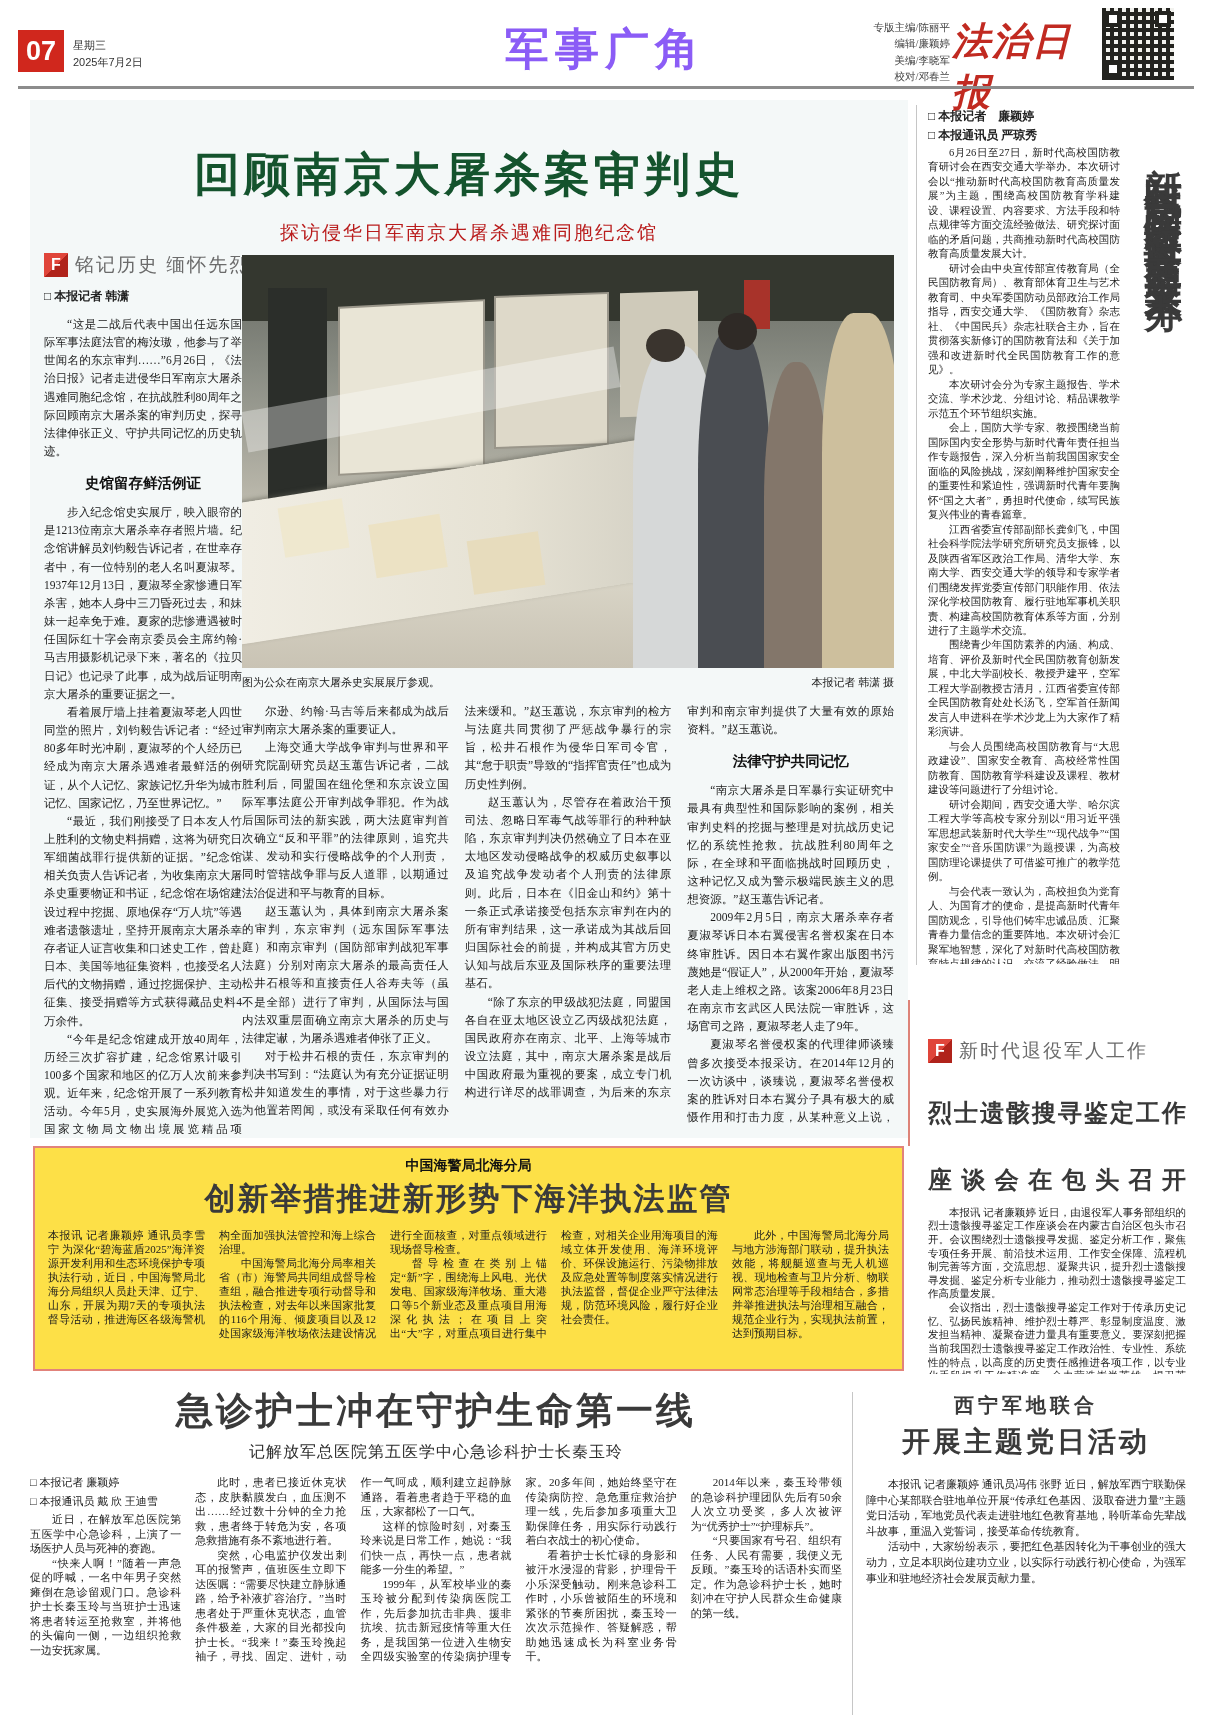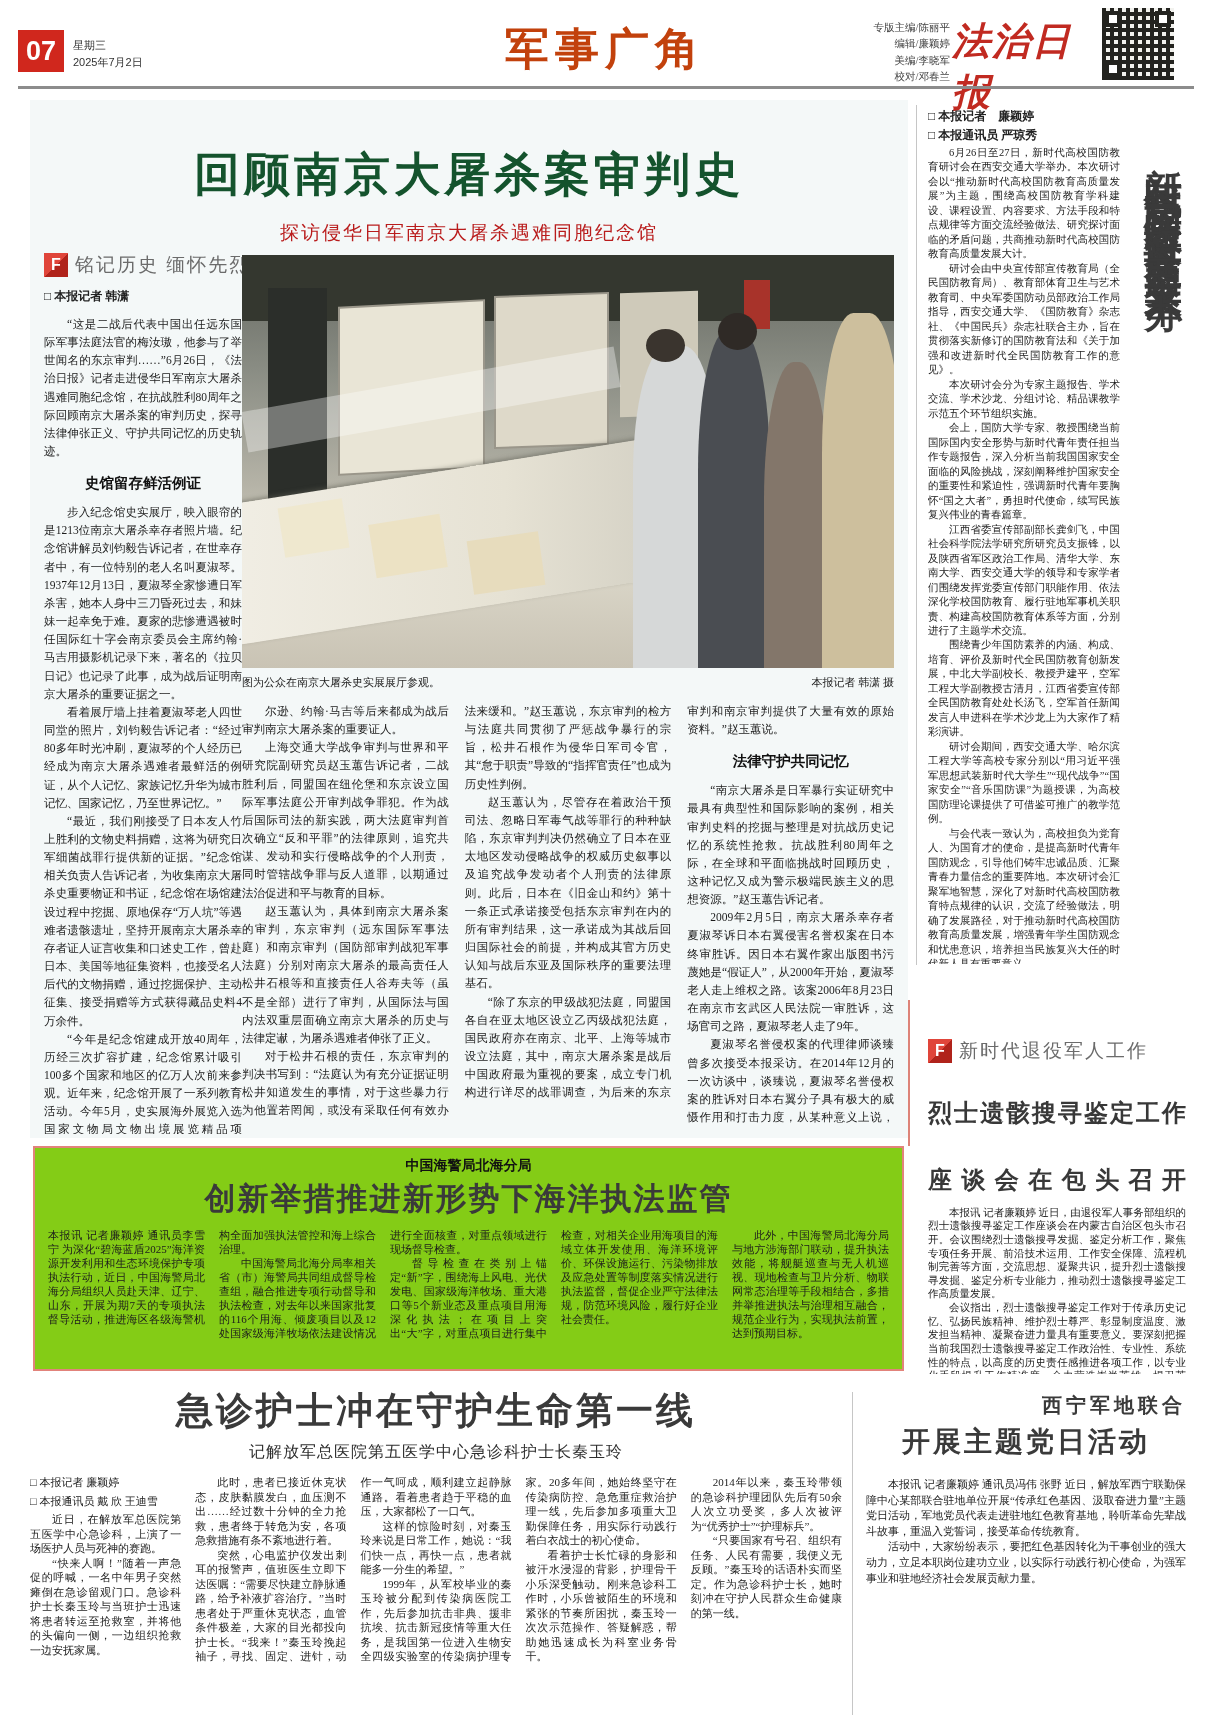--- a/index.html
+++ b/index.html
@@ -4,21 +4,21 @@
 <style>
   html,body{margin:0;padding:0;background:#e9e9e9;}
   .page{position:relative;width:1212px;height:1715px;background:#fff;margin:0 auto;
         overflow:hidden;font-family:"Liberation Serif","DejaVu Serif",serif;color:#1c1c1c;}
   .abs{position:absolute;}
   
   .pagenum{left:18px;top:30px;width:46px;height:42px;background:#d0271d;color:#fff;
            font-family:"Liberation Sans",sans-serif;font-weight:bold;font-size:27px;
            display:flex;align-items:center;justify-content:center;}
   .dateblock{left:73px;top:37px;font-size:11px;line-height:1.5;color:#333;font-family:"Liberation Sans",sans-serif;}
-  .section-title{left:440px;top:20px;width:330px;text-align:center;color:#c2410c;
+  .section-title{left:440px;top:20px;width:330px;text-align:center;color:#8b5cf6;
            font-family:"Liberation Sans",sans-serif;font-weight:bold;font-size:44px;letter-spacing:6px;}
   .credits{left:828px;top:20px;width:122px;text-align:right;font-size:10.5px;line-height:1.55;color:#444;}
   .masthead{left:952px;top:16px;width:145px;font-size:38px;color:#c12a21;font-weight:bold;
            font-style:italic;letter-spacing:2px;font-family:"DejaVu Serif",serif;}
   .qr{left:1102px;top:8px;width:72px;height:72px;background:
       repeating-linear-gradient(0deg,#23231f 0 4px,rgba(255,255,255,0) 4px 8px),
       repeating-linear-gradient(90deg,#23231f 0 4px,#f2f2ee 4px 8px);}
   .qr-eye{position:absolute;width:16px;height:16px;border:4px solid #23231f;background:#fff;box-sizing:border-box;}
   .header-rule{left:18px;top:86px;width:1176px;height:3px;background:#8c8c8c;}
   
@@ -52,40 +52,40 @@
   .vtitle{left:1124px;top:138px;width:64px;height:836px;writing-mode:vertical-rl;
       font-family:"Liberation Sans",sans-serif;font-weight:bold;font-size:38px;color:#3a3a3a;
       letter-spacing:7px;text-align:left;}
   
   .veterans{left:928px;top:1038px;width:258px;height:336px;overflow:hidden;}
   .vet-title{font-family:"Liberation Sans",sans-serif;font-weight:bold;color:#383838;font-size:24px;
       text-align:justify;text-align-last:justify;line-height:1.45;margin-top:32px;}
   .vet-flow{margin-top:8px;}
   .vet-flow p{margin:0;text-indent:2em;font-size:10.5px;line-height:1.3;text-align:justify;}
   
-  .box-article{left:33px;top:1146px;width:871px;height:225px;border:2px solid #e2837b;background:#84cc16;box-sizing:border-box;}
+  .box-article{left:33px;top:1146px;width:871px;height:225px;border:2px solid #e2837b;background:#fde047;box-sizing:border-box;}
   .box-kicker{text-align:center;font-weight:bold;font-size:14px;margin-top:9px;color:#111;
       font-family:"Liberation Sans",sans-serif;}
   .box-title{text-align:center;font-family:"Liberation Sans",sans-serif;font-weight:bold;
       font-size:31px;color:#3a3a3a;letter-spacing:2px;margin-top:3px;}
   .box-flow{margin:9px 13px 0 13px;height:122px;overflow:hidden;column-count:5;column-gap:14px;}
   .box-flow p{margin:0;text-indent:2em;font-size:11px;line-height:1.27;text-align:justify;}
   .box-flow p.byline-line{text-indent:0;}
   
   .nurse{left:30px;top:1386px;width:812px;height:329px;overflow:hidden;}
   .nurse-title{text-align:center;font-family:"Liberation Sans",sans-serif;font-weight:bold;
       font-size:37px;color:#3a3a3a;letter-spacing:3px;}
   .nurse-subtitle{text-align:center;font-family:"Liberation Sans",sans-serif;font-size:16px;color:#2e2e2e;
       margin-top:6px;letter-spacing:1px;}
   .nurse-flow{margin-top:12px;height:240px;overflow:hidden;column-count:5;column-gap:14px;}
   .nurse-flow p{margin:0;text-indent:2em;font-size:11px;line-height:1.32;text-align:justify;}
   .nurse-flow p.byline-line{text-indent:0;font-size:11px;margin-bottom:4px;}
   
   .xining{left:866px;top:1392px;width:320px;height:323px;overflow:hidden;}
-  .xining-kicker{text-align:right;font-family:"Liberation Sans",sans-serif;font-weight:bold;
+  .xining-kicker{text-align:center;font-family:"Liberation Sans",sans-serif;font-weight:bold;
       font-size:20px;color:#3a3a3a;letter-spacing:4px;}
   .xining-title{text-align:center;font-family:"Liberation Sans",sans-serif;font-weight:bold;
       font-size:28px;color:#3a3a3a;letter-spacing:3px;margin-top:4px;}
   .xining-flow{margin-top:16px;}
   .xining-flow p{margin:0;text-indent:2em;font-size:11px;line-height:1.42;text-align:justify;}
   
   .ph{position:absolute;}
 </style>
 </head>
 <body>
@@ -176,20 +176,21 @@
   <div class="abs sidebar">
     <div class="byline">□ 本报记者　廉颖婷</div>
     <div class="byline">□ 本报通讯员 严琼秀</div>
     <div class="sidebar-flow">
         <p>6月26日至27日，新时代高校国防教育研讨会在西安交通大学举办。本次研讨会以“推动新时代高校国防教育高质量发展”为主题，围绕高校国防教育学科建设、课程设置、内容要求、方法手段和特点规律等方面交流经验做法、研究探讨面临的矛盾问题，共商推动新时代高校国防教育高质量发展大计。</p>
         <p>研讨会由中央宣传部宣传教育局（全民国防教育局）、教育部体育卫生与艺术教育司、中央军委国防动员部政治工作局指导，西安交通大学、《国防教育》杂志社、《中国民兵》杂志社联合主办，旨在贯彻落实新修订的国防教育法和《关于加强和改进新时代全民国防教育工作的意见》。</p>
         <p>本次研讨会分为专家主题报告、学术交流、学术沙龙、分组讨论、精品课教学示范五个环节组织实施。</p>
         <p>会上，国防大学专家、教授围绕当前国际国内安全形势与新时代青年责任担当作专题报告，深入分析当前我国国家安全面临的风险挑战，深刻阐释维护国家安全的重要性和紧迫性，强调新时代青年要胸怀“国之大者”，勇担时代使命，续写民族复兴伟业的青春篇章。</p>
         <p>江西省委宣传部副部长龚剑飞，中国社会科学院法学研究所研究员支振锋，以及陕西省军区政治工作局、清华大学、东南大学、西安交通大学的领导和专家学者们围绕发挥党委宣传部门职能作用、依法深化学校国防教育、履行驻地军事机关职责、构建高校国防教育体系等方面，分别进行了主题学术交流。</p>
         <p>围绕青少年国防素养的内涵、构成、培育、评价及新时代全民国防教育创新发展，中北大学副校长、教授尹建平，空军工程大学副教授古清月，江西省委宣传部全民国防教育处处长汤飞，空军首任新闻发言人申进科在学术沙龙上为大家作了精彩演讲。</p>
+        <p>与会人员围绕高校国防教育与“大思政建设”、国家安全教育、高校经常性国防教育、国防教育学科建设及课程、教材建设等问题进行了分组讨论。</p>
         <p>研讨会期间，西安交通大学、哈尔滨工程大学等高校专家分别以“用习近平强军思想武装新时代大学生”“现代战争”“国家安全”“音乐国防课”为题授课，为高校国防理论课提供了可借鉴可推广的教学范例。</p>
         <p>与会代表一致认为，高校担负为党育人、为国育才的使命，是提高新时代青年国防观念，引导他们铸牢忠诚品质、汇聚青春力量信念的重要阵地。本次研讨会汇聚军地智慧，深化了对新时代高校国防教育特点规律的认识，交流了经验做法，明确了发展路径，对于推动新时代高校国防教育高质量发展，增强青年学生国防观念和忧患意识，培养担当民族复兴大任的时代新人具有重要意义。</p>
       </div>
   </div>
   <div class="abs vtitle">新时代高校国防教育研讨会在西安交大举办</div>
 
   <div class="abs veterans">
     <div class="kicker-row">
       <span class="flogo">F</span>
       <span class="kicker-text">新时代退役军人工作</span>

